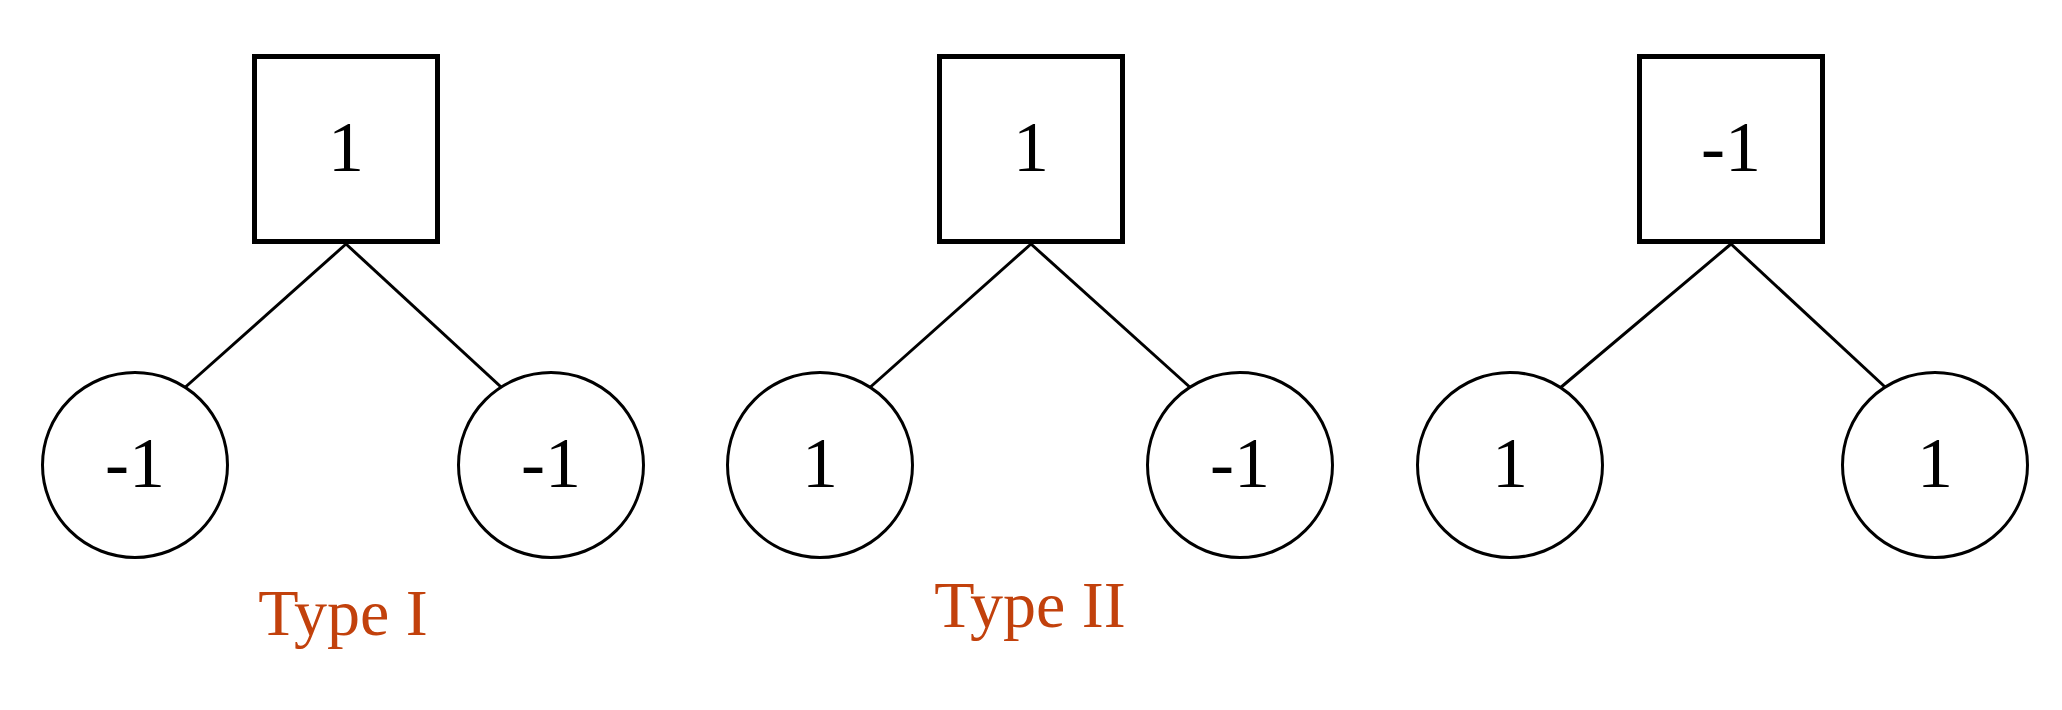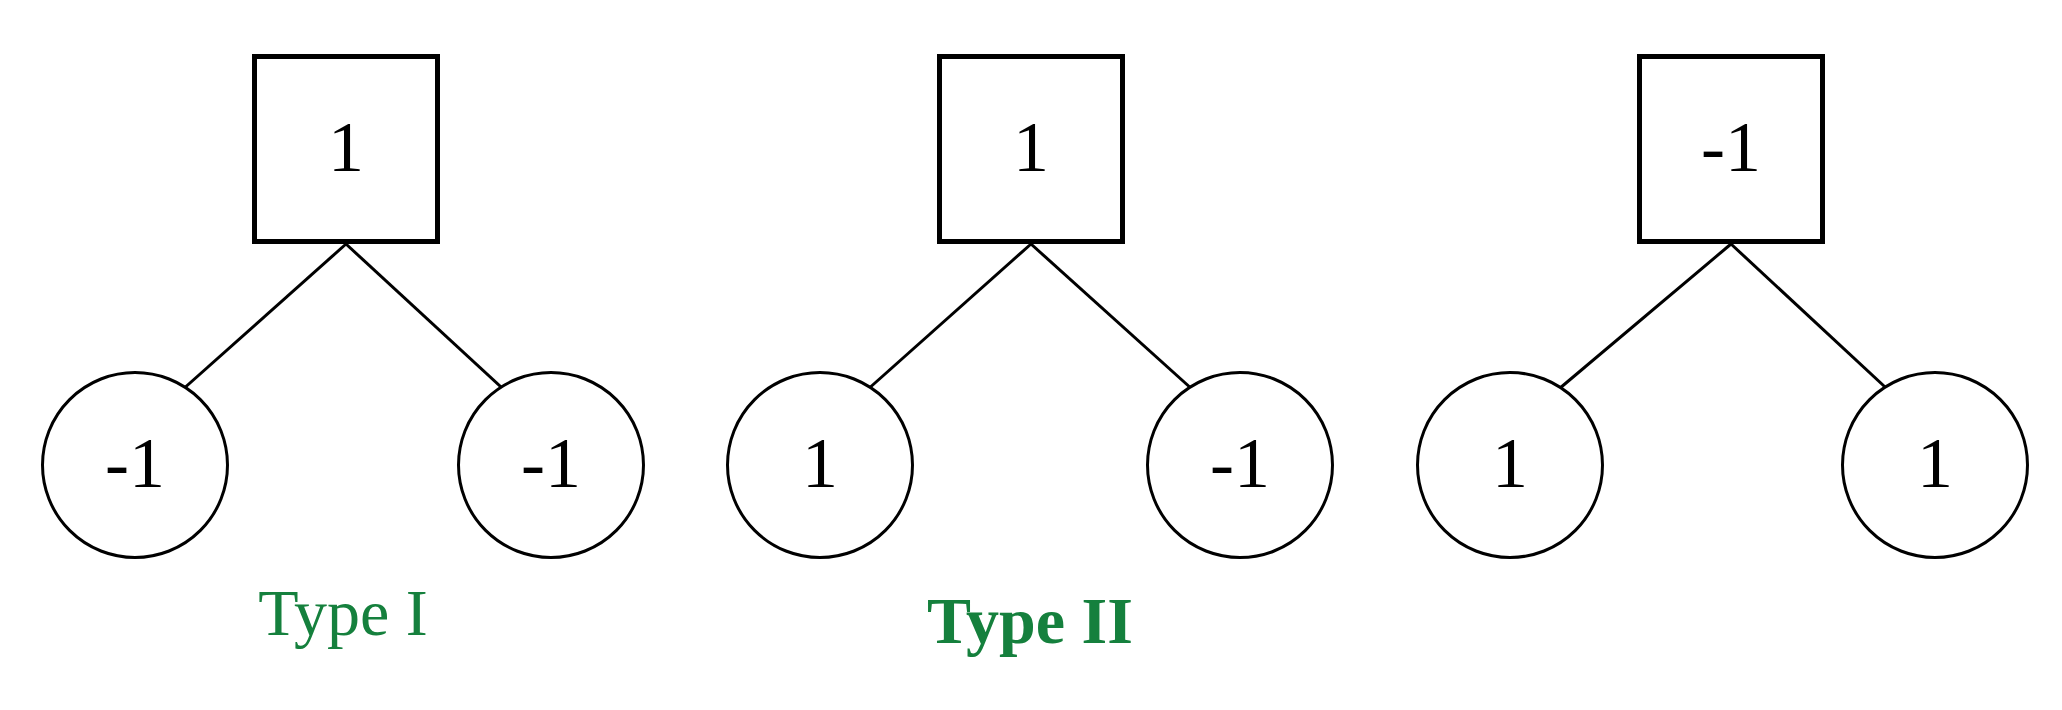--- a/index.html
+++ b/index.html
@@ -50,21 +50,21 @@
     border-radius: 50%;
     font-size: 72px;
   }
   .node-value {
     display: block;
     transform: translateY(-2px);
   }
   .type-label {
     position: absolute;
     text-align: center;
-    color: #15803d;
+    color: #c2410c;
     font-size: 66px;
     line-height: 1;
     font-family: "Liberation Serif", "DejaVu Serif", serif;
     white-space: nowrap;
     z-index: 2;
   }
 </style>
 </head>
 <body>
 
@@ -89,21 +89,21 @@
     <div class="type-label" style="left: 178px; top: 580px; width: 330px;">Type I</div>
     <div class="node node-square" style="left: 937px; top: 54px;">
       <span class="node-value">1</span>
     </div>
     <div class="node node-circle" style="left: 726px; top: 371px;">
       <span class="node-value">1</span>
     </div>
     <div class="node node-circle" style="left: 1146px; top: 371px;">
       <span class="node-value">-1</span>
     </div>
-    <div class="type-label" style="left: 865px; top: 588px; width: 330px; font-weight: bold;">Type II</div>
+    <div class="type-label" style="left: 865px; top: 572px; width: 330px;">Type II</div>
     <div class="node node-square" style="left: 1637px; top: 54px;">
       <span class="node-value">-1</span>
     </div>
     <div class="node node-circle" style="left: 1416px; top: 371px;">
       <span class="node-value">1</span>
     </div>
     <div class="node node-circle" style="left: 1841px; top: 371px;">
       <span class="node-value">1</span>
     </div>
   </div>

